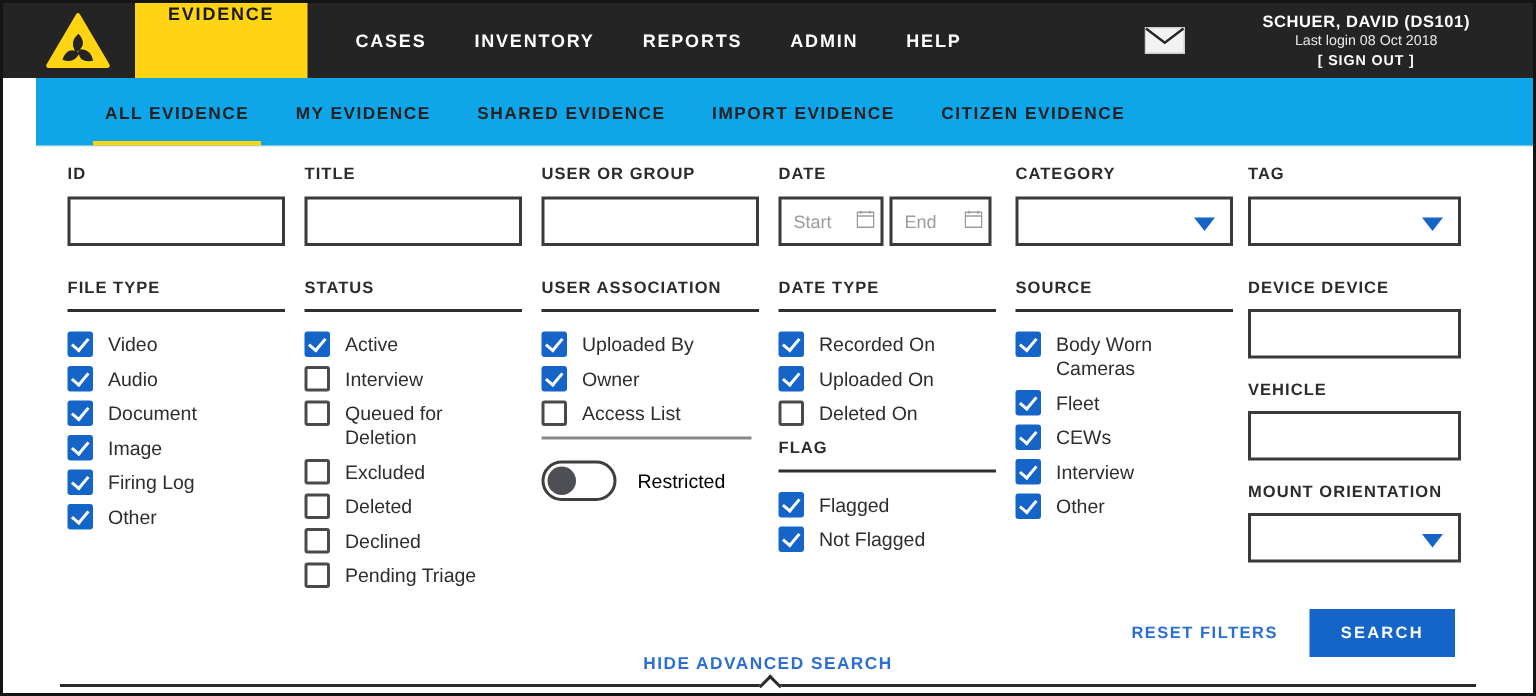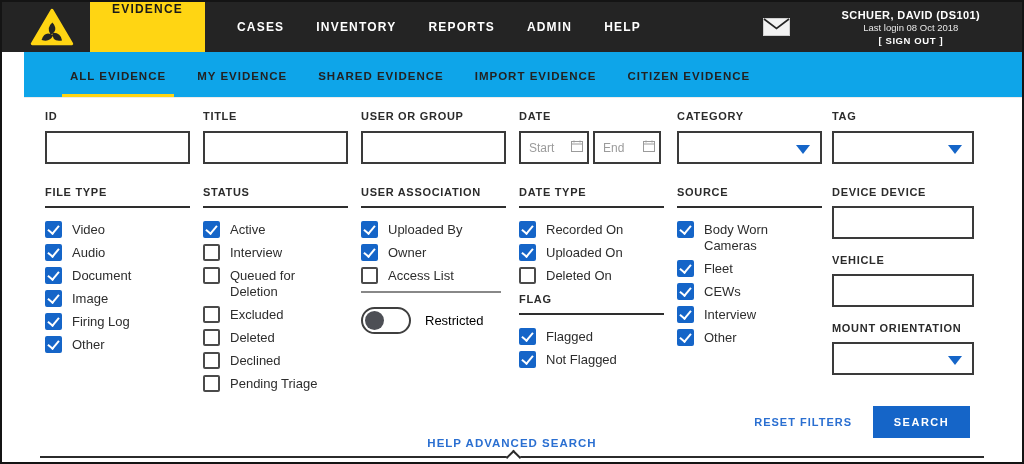--- a/index.html
+++ b/index.html
@@ -330,17 +330,17 @@
         <span class="sel-caret"></span>
       </div>
     </div>
   </div>
 
   <div class="actions">
     <span class="reset-link">RESET FILTERS</span>
     <button class="search-btn">SEARCH</button>
   </div>
 
-  <div class="hide-adv">HELP ADVANCED SEARCH</div>
+  <div class="hide-adv">HIDE ADVANCED SEARCH</div>
   <div class="footer-line"></div>
   <div class="footer-caret"></div>
 
 </div>
 
 </body></html>

